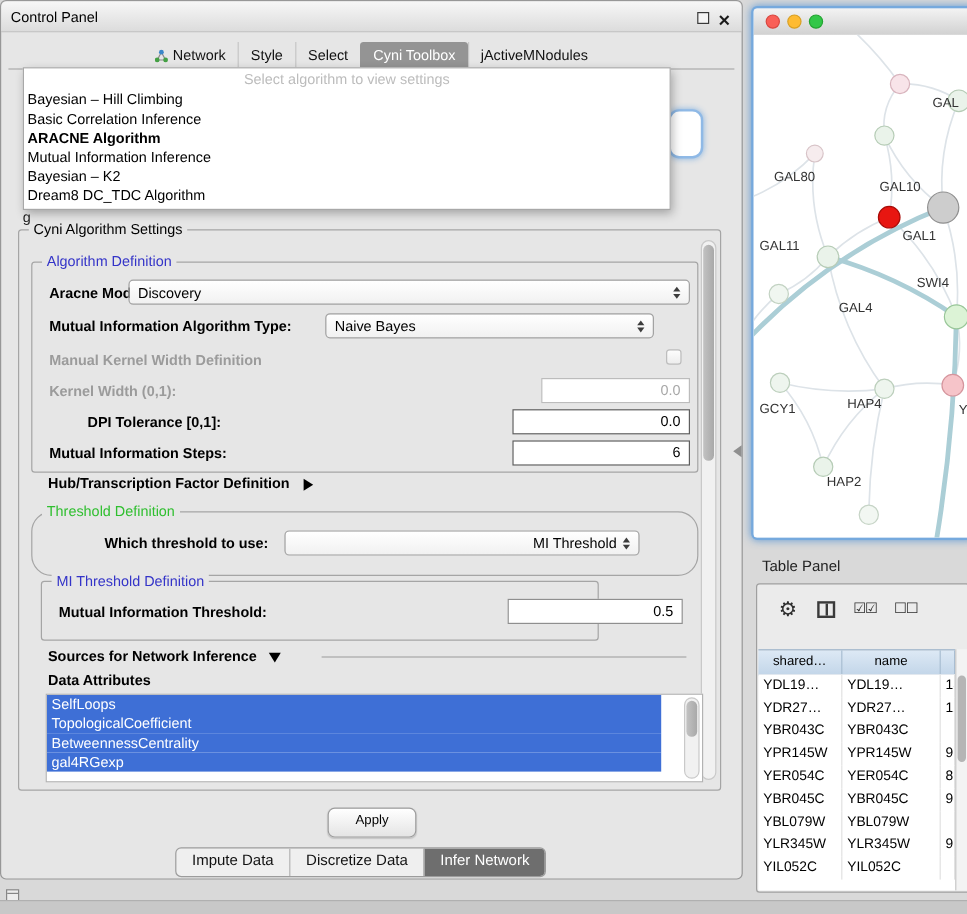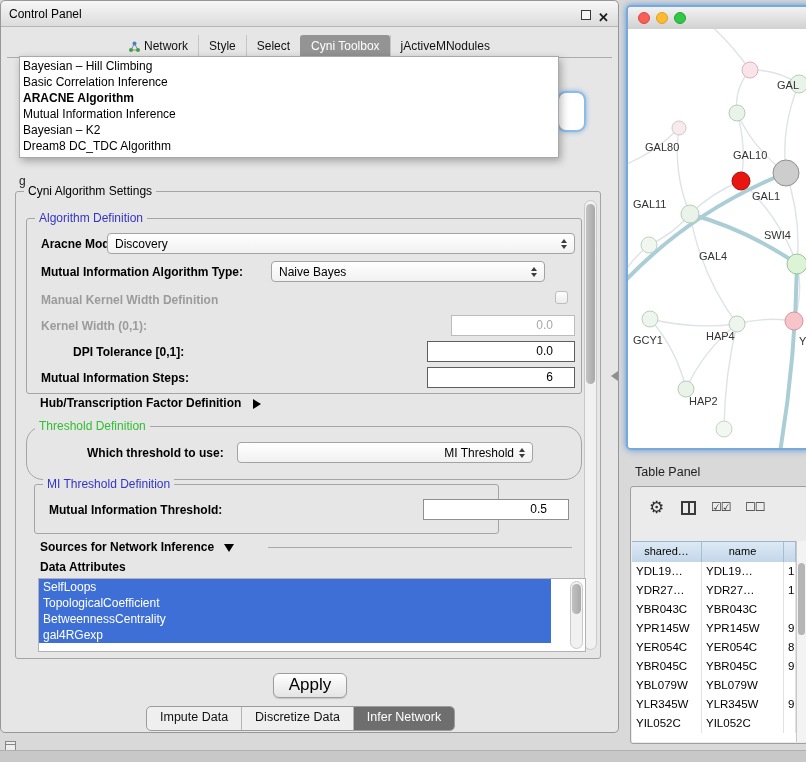--- a/index.html
+++ b/index.html
@@ -36,38 +36,38 @@
   .blabel{font-weight:bold;position:absolute;white-space:nowrap;}
   .blabel.disabled{color:#9b9b9b;}
   
   .combo{position:absolute;background:linear-gradient(#ffffff,#f1f1f1);border:1px solid #a3a3a3;
     border-radius:4px;display:flex;align-items:center;padding-left:7px;box-sizing:border-box;height:21px;}
   .combo .cval{flex:1;}
   .combo .arrows{width:15px;display:flex;flex-direction:column;align-items:center;gap:2px;padding-right:3px;}
   .arrow-up{width:0;height:0;border-left:3.5px solid transparent;border-right:3.5px solid transparent;border-bottom:4px solid #3c3c3c;}
   .arrow-dn{width:0;height:0;border-left:3.5px solid transparent;border-right:3.5px solid transparent;border-top:4px solid #3c3c3c;}
   
-  .tfield{position:absolute;background:#fff;text-align:right;padding-right:21px;line-height:19px;height:21px;box-sizing:border-box;}
+  .tfield{position:absolute;background:#fff;text-align:right;padding-right:7px;line-height:19px;height:21px;box-sizing:border-box;}
   .tfield.dark{border:1px solid #5e5e5e;}
   .tfield.light{border:1px solid #bcbcbc;color:#a8a8a8;}
   .tfield.mid{border:1px solid #8f8f8f;}
   .checkbox{position:absolute;width:13px;height:13px;background:linear-gradient(#fdfdfd,#ededed);
     border:1px solid #bdbdbd;border-radius:3px;box-sizing:border-box;}
   
   .tri-right{display:inline-block;width:0;height:0;border-left:8px solid #000;border-top:5px solid transparent;border-bottom:5px solid transparent;margin-left:8px;vertical-align:middle;}
   .tri-down{display:inline-block;width:0;height:0;border-top:8px solid #000;border-left:5px solid transparent;border-right:5px solid transparent;margin-left:7px;vertical-align:middle;}
   
   .vscroll{position:absolute;width:13px;background:#f1f1f1;border:1px solid #c9c9c9;border-radius:7px;box-sizing:border-box;}
   .vthumb{position:absolute;left:1px;width:9px;background:linear-gradient(90deg,#c2c2c2,#a9a9a9);border-radius:5px;}
   
   #attr-list{position:absolute;left:22px;top:386px;width:548px;height:74px;background:#fff;border:1px solid #b2b2b2;box-sizing:border-box;overflow:hidden;}
   .attr-row{height:16px;line-height:16px;width:512px;background:#3e6fd6;color:#fff;padding-left:4px;box-sizing:border-box;}
   
   #apply-btn{position:absolute;left:272px;top:672px;width:72px;height:23px;border:1px solid #9d9d9d;border-radius:6px;
-    background:linear-gradient(#ffffff,#e4e4e4);text-align:center;line-height:21px;font-size:17px;box-shadow:0 1px 1px rgba(0,0,0,.15);}
+    background:linear-gradient(#ffffff,#e4e4e4);text-align:center;line-height:21px;font-size:11px;box-shadow:0 1px 1px rgba(0,0,0,.15);}
   #bottom-tabs{position:absolute;left:145px;top:705px;height:23px;display:flex;border:1px solid #9c9c9c;border-radius:5px;
     overflow:hidden;background:#efefef;}
   .btab{padding:0 13px;line-height:21px;font-size:12.5px;color:#111;}
   .btab + .btab{border-left:1px solid #b4b4b4;}
   .btab.selected{background:#6e6e6e;color:#fff;}
   #split-arrow{position:absolute;left:611px;top:371px;width:0;height:0;border-top:5px solid transparent;border-bottom:5px solid transparent;border-right:7px solid #8f8f8f;}
   
   #net-window{position:absolute;left:626px;top:5px;width:186px;height:445px;background:#fff;
     border:2px solid #76a9dd;border-radius:5px;box-shadow:0 0 7px rgba(70,140,210,.85);box-sizing:border-box;overflow:hidden;}
   #mac-titlebar{position:absolute;left:0;top:0;right:0;height:22px;background:linear-gradient(#f3f3f3,#d1d1d1);border-bottom:1px solid #a9a9a9;}
@@ -135,20 +135,21 @@
         <div class="tab">
           <span>jActiveMNodules</span>
         </div>
       </div>
 
     <span id="hidden-fragment">g</span>
 
     <div id="focus-field"></div>
 
     <div id="algo-popup">
+      <div id="popup-prompt">Select algorithm to view settings</div>
       <div id="popup-items">
           <div class="popup-item">Bayesian – Hill Climbing</div>
           <div class="popup-item">Basic Correlation Inference</div>
           <div class="popup-item bold">ARACNE Algorithm</div>
           <div class="popup-item">Mutual Information Inference</div>
           <div class="popup-item">Bayesian – K2</div>
           <div class="popup-item">Dream8 DC_TDC Algorithm</div>
         </div>
     </div>
 

